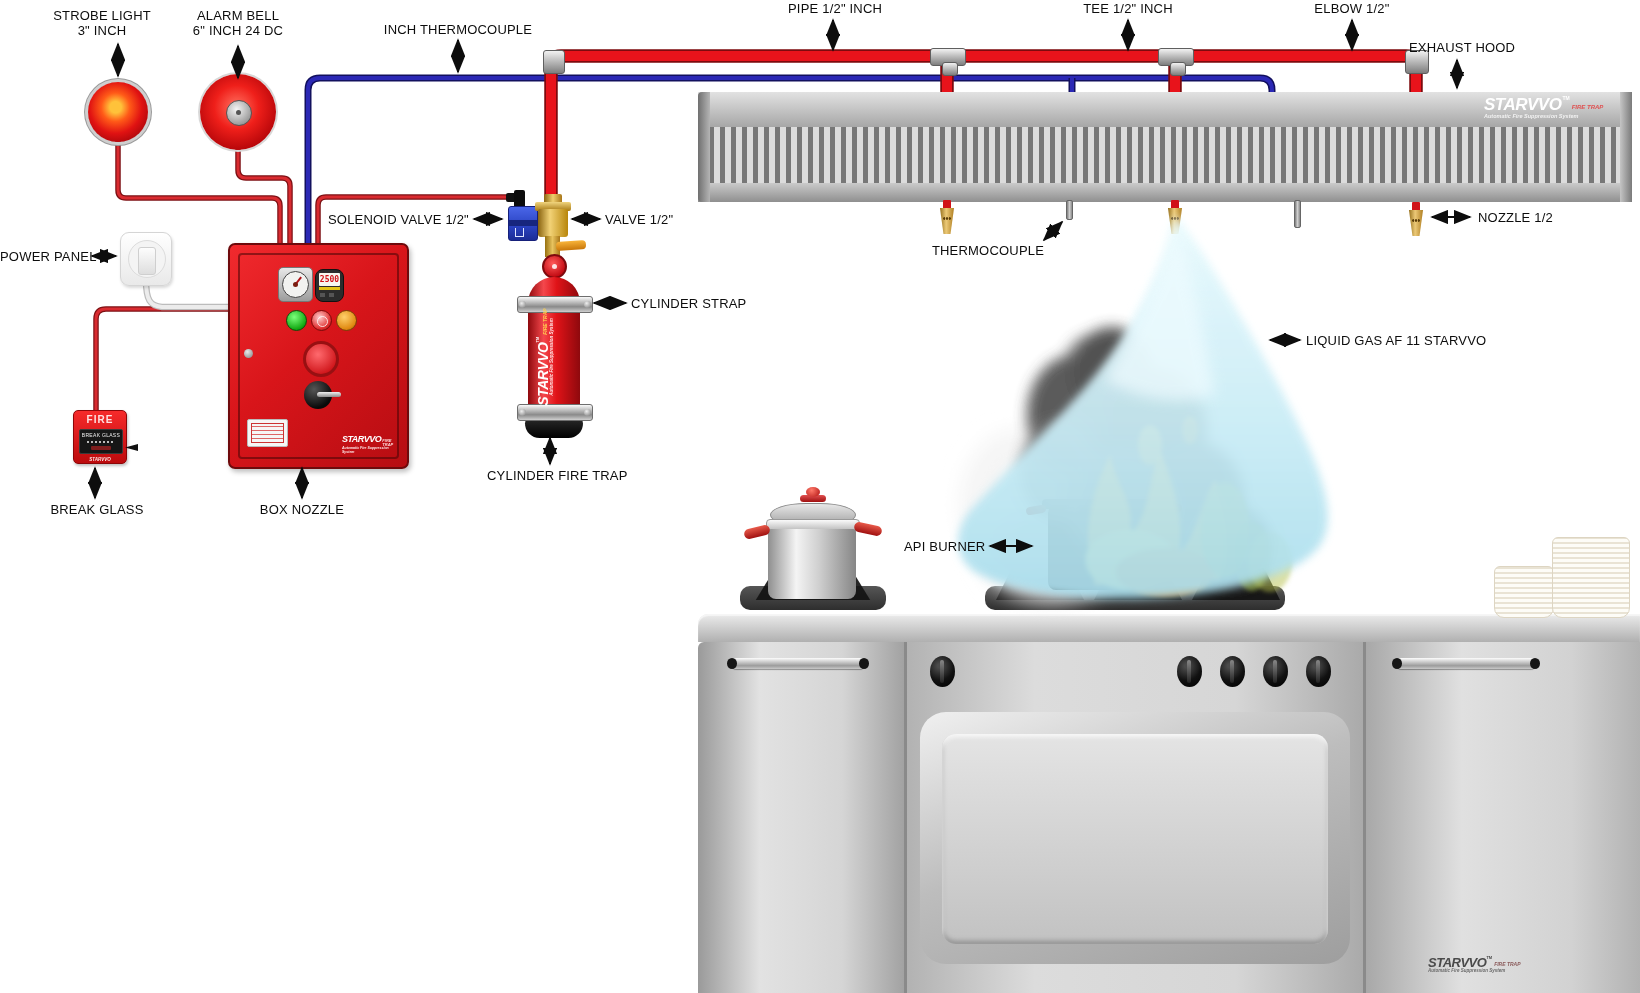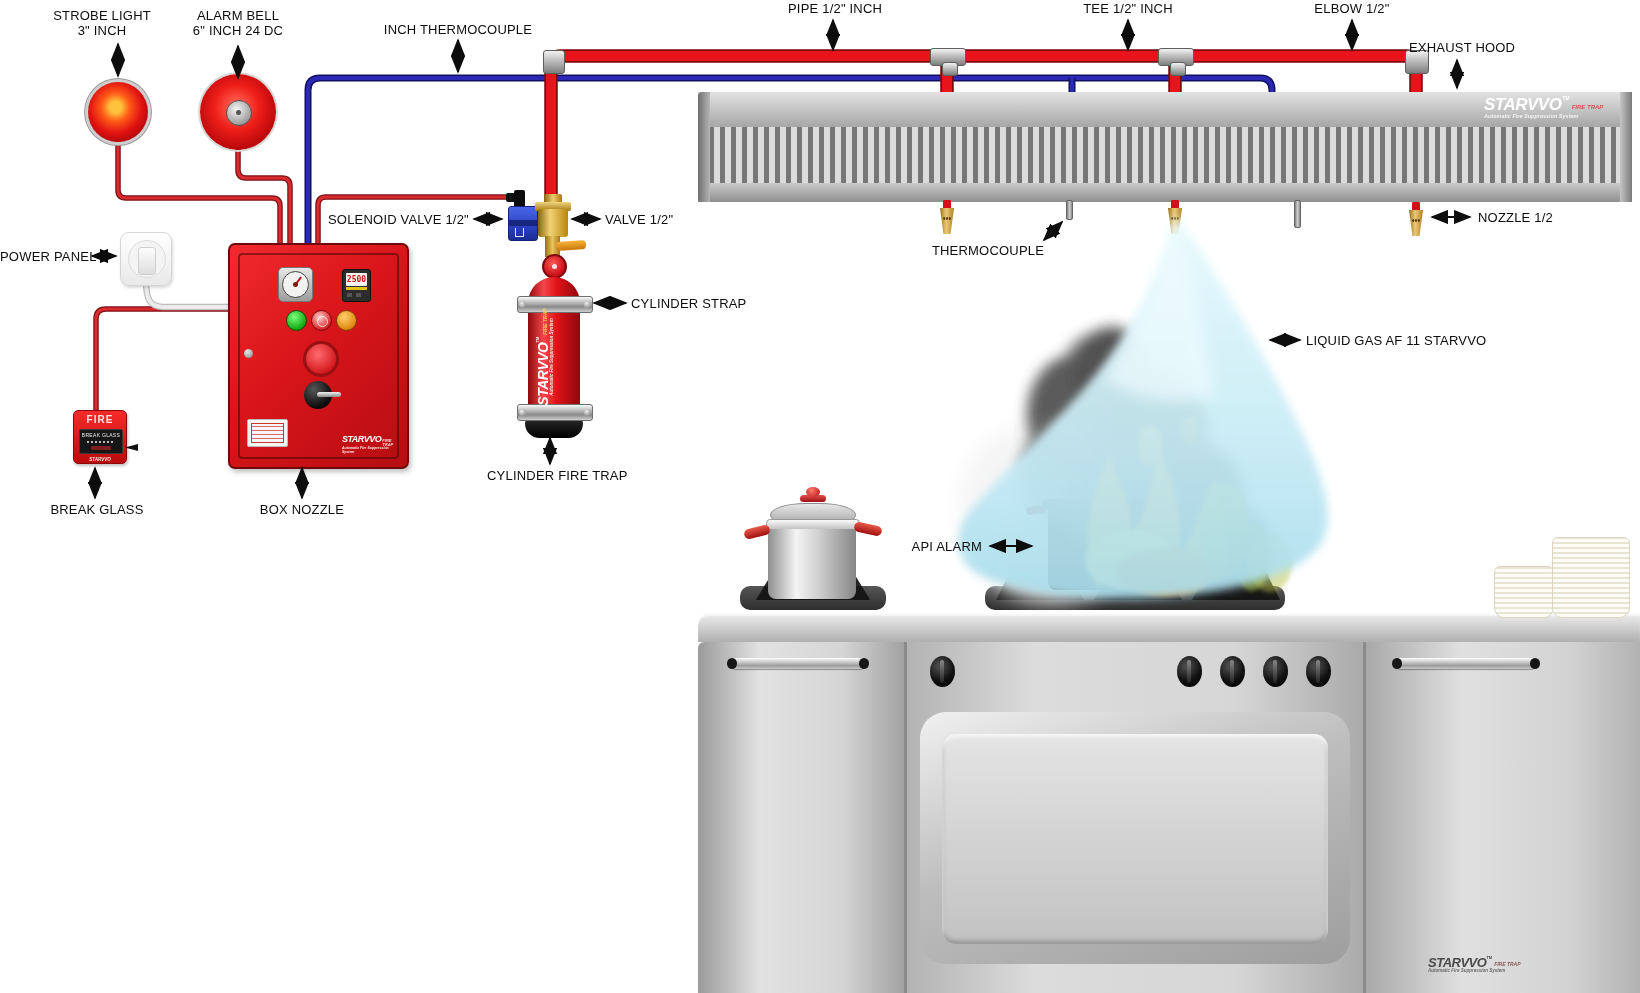--- a/index.html
+++ b/index.html
@@ -153,21 +153,21 @@
     <div class="abs" style="left:8px;top:8px;right:8px;bottom:8px;border:2px solid rgba(70,5,6,.55);border-radius:4px;"></div>
 
     <div class="abs" style="left:48px;top:22px;width:33px;height:33px;border-radius:5px;border:1px solid #777;
          background:linear-gradient(#e8e8e8,#9c9c9c);">
       <div class="abs" style="left:3px;top:3px;width:25px;height:25px;border-radius:50%;background:#f2f2f0;border:1px solid #444;">
         <div class="abs" style="left:11px;top:3px;width:2px;height:10px;background:#b01116;transform:rotate(38deg);transform-origin:bottom;"></div>
         <div class="abs" style="left:10px;top:10px;width:5px;height:5px;border-radius:50%;background:#7a1d10;"></div>
       </div>
     </div>
 
-    <div class="abs" style="left:112px;top:24px;width:27px;height:31px;background:#2c2c2c;border-radius:3px;border:1px solid #111;">
+    <div class="abs" style="left:85px;top:24px;width:27px;height:31px;background:#2c2c2c;border-radius:8px;border:1px solid #111;">
       <div class="abs" style="left:3px;top:3px;width:21px;height:13px;background:#f7f7ef;border-radius:1px;
            font-size:8px;font-weight:bold;color:#d01218;text-align:center;line-height:13px;font-family:'DejaVu Sans Mono',monospace;">2500</div>
       <div class="abs" style="left:3px;top:17px;width:21px;height:3px;background:#e4c416;"></div>
       <div class="abs" style="left:4px;top:23px;width:5px;height:4px;background:#555;"></div>
       <div class="abs" style="left:13px;top:23px;width:5px;height:4px;background:#555;"></div>
     </div>
 
     <div class="lamp" style="left:56px;top:65px;background:radial-gradient(circle at 38% 32%,#7bff7b,#12a812 70%,#066306);border:1px solid #0a4d0a;"></div>
     <div class="lamp" style="left:81px;top:65px;background:radial-gradient(circle at 40% 34%,#ffd0d0,#e03030 65%,#8c0c0c);border:1px solid #7a0a0a;">
       <div class="abs" style="left:5px;top:5px;width:9px;height:9px;border-radius:50%;border:1px solid #fff;opacity:.8;"></div>
@@ -415,15 +415,15 @@
   <div class="lbl r" style="left:328px;top:212px;width:140px;">SOLENOID VALVE 1/2"</div>
   <div class="lbl" style="left:605px;top:212px;">VALVE 1/2"</div>
   <div class="lbl r" style="left:0px;top:249px;width:86px;">POWER PANEL</div>
   <div class="lbl" style="left:631px;top:296px;">CYLINDER STRAP</div>
   <div class="lbl c" style="left:930px;top:243px;width:116px;">THERMOCOUPLE</div>
   <div class="lbl" style="left:1478px;top:210px;">NOZZLE 1/2</div>
   <div class="lbl" style="left:1306px;top:333px;">LIQUID GAS AF 11 STARVVO</div>
   <div class="lbl c" style="left:47px;top:502px;width:100px;">BREAK GLASS</div>
   <div class="lbl c" style="left:256px;top:502px;width:92px;">BOX NOZZLE</div>
   <div class="lbl c" style="left:487px;top:468px;width:126px;">CYLINDER FIRE TRAP</div>
-  <div class="lbl r" style="left:904px;top:539px;width:78px;">API ALARM</div>
+  <div class="lbl r" style="left:904px;top:539px;width:78px;">API BURNER</div>
 
 </div>
 
 </body></html>

